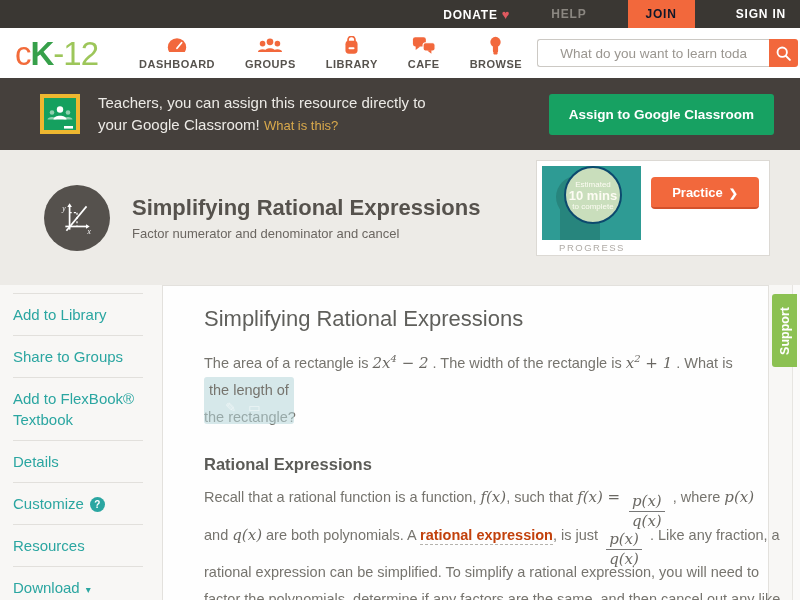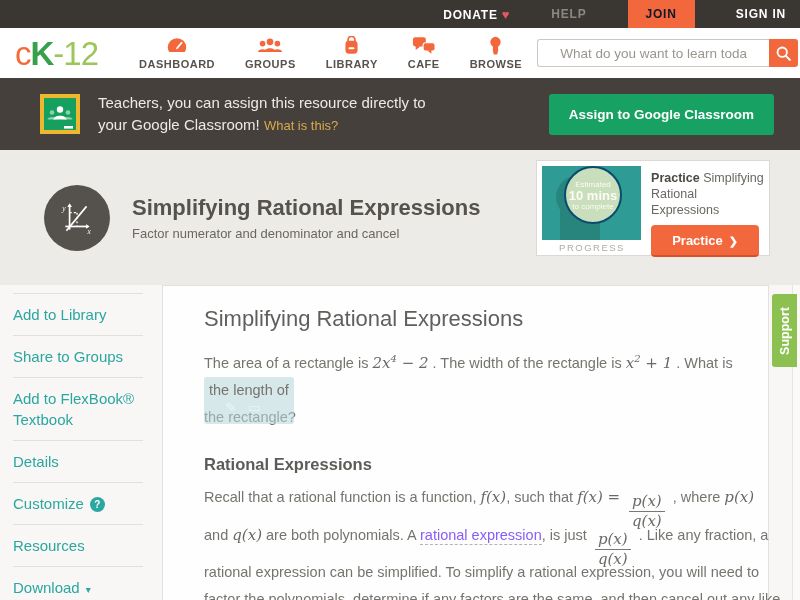--- a/index.html
+++ b/index.html
@@ -68,21 +68,21 @@
   .card { position:absolute; left:162px; top:0; width:607px; height:345px; background:#fefefe; border:1px solid #e3e1dd; padding:20px 28px 0 41px; }
   .c-heading { font-size:22px; color:#5f5f5b; font-weight:normal; margin-bottom:13px; }
   .body-text { font-size:14.5px; color:#76746e; line-height:27px; }
   .problem { width:552px; }
   .math { font-family:"DejaVu Serif", serif; font-style:italic; color:#6a6863; font-size:15px; }
   .math sup { font-size:10px; }
   .hl { background:rgba(181,213,216,.55); border-radius:3px; padding:5px 5px 26px 5px; position:relative; }
   .hl-icons { position:absolute; left:50%; transform:translateX(-50%); top:17px; color:#fff; opacity:.55; font-size:13px; letter-spacing:12px; white-space:nowrap; }
   .sec-heading { font-size:16.5px; font-weight:bold; color:#5b5b57; margin:24px 0 10px; }
   .para { width:578px; }
-  .term { font-weight:normal; color:#8b5cf6; border-bottom:1px dashed #b5b3ae; padding-bottom:1px; }
+  .term { font-weight:bold; color:#c2410c; border-bottom:1px dashed #b5b3ae; padding-bottom:1px; }
   .frac { display:inline-flex; flex-direction:column; align-items:center; justify-content:center; height:20px; vertical-align:-4px; margin:0 4px; font-family:"DejaVu Serif",serif; font-style:italic; font-size:15px; color:#6a6863; line-height:17px; }
   .frac .num { border-bottom:1px solid #777; padding:0 3px 1px; }
   .frac .den { padding-top:1px; }
 
   .support { position:absolute; right:3px; top:9px; width:25px; height:73px; background:#8cc152; border-radius:3px 0 0 3px; display:flex; align-items:center; justify-content:center; cursor:pointer; z-index:5; }
   .support span { transform:rotate(-90deg); color:#fff; font-size:12.5px; font-weight:bold; white-space:nowrap; }
 </style>
 </head>
 <body>
 
@@ -198,23 +198,20 @@
       <div class="head1"></div>
       <div class="head2"></div>
       <div class="badge">
         <span class="b1">Estimated</span>
         <span class="b2">10 mins</span>
         <span class="b1">to complete</span>
       </div>
     </div>
     <div class="progress">PROGRESS</div>
     <div class="pc-right">
-      <div class="pc-title">
-        <b>Practice</b><span> Simplifying Rational Expressions</span>
-      </div>
       <button class="practice-btn">
         <span>Practice</span><span class="chev">❯</span>
       </button>
     </div>
   </div>
 </div>
 
 <div class="lower">
   <div class="rstrip"></div>
 

